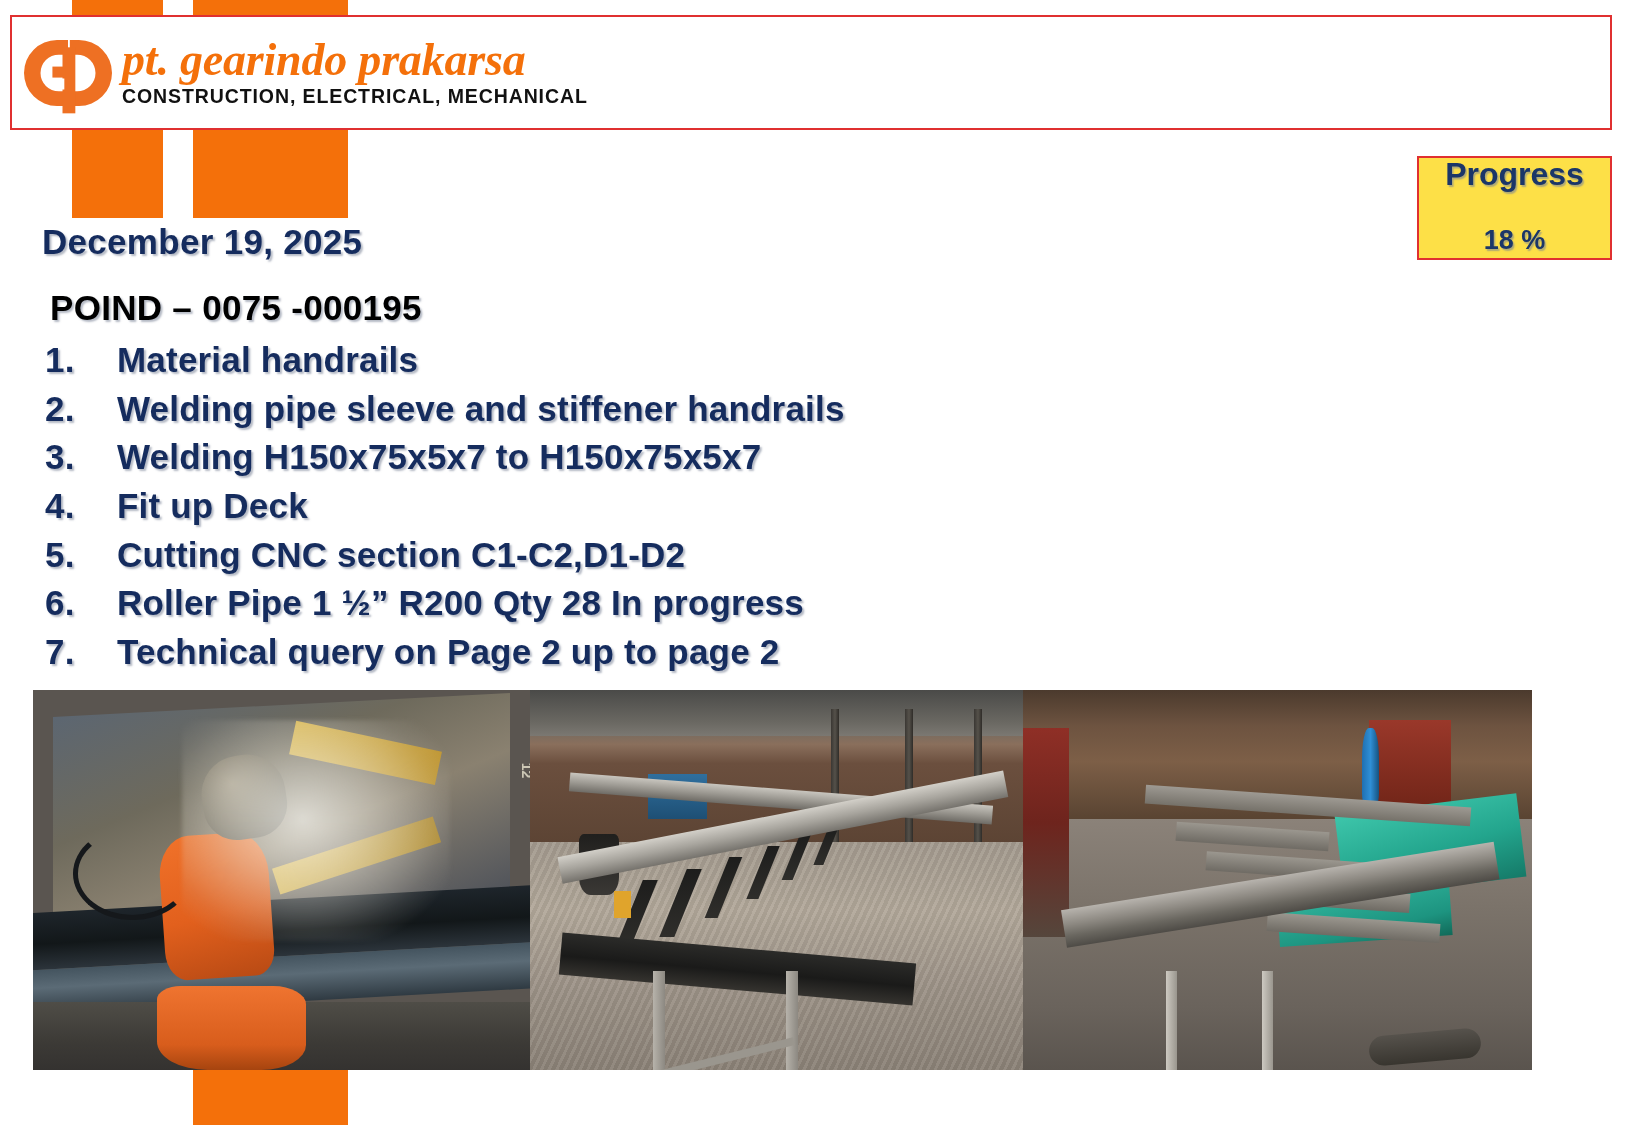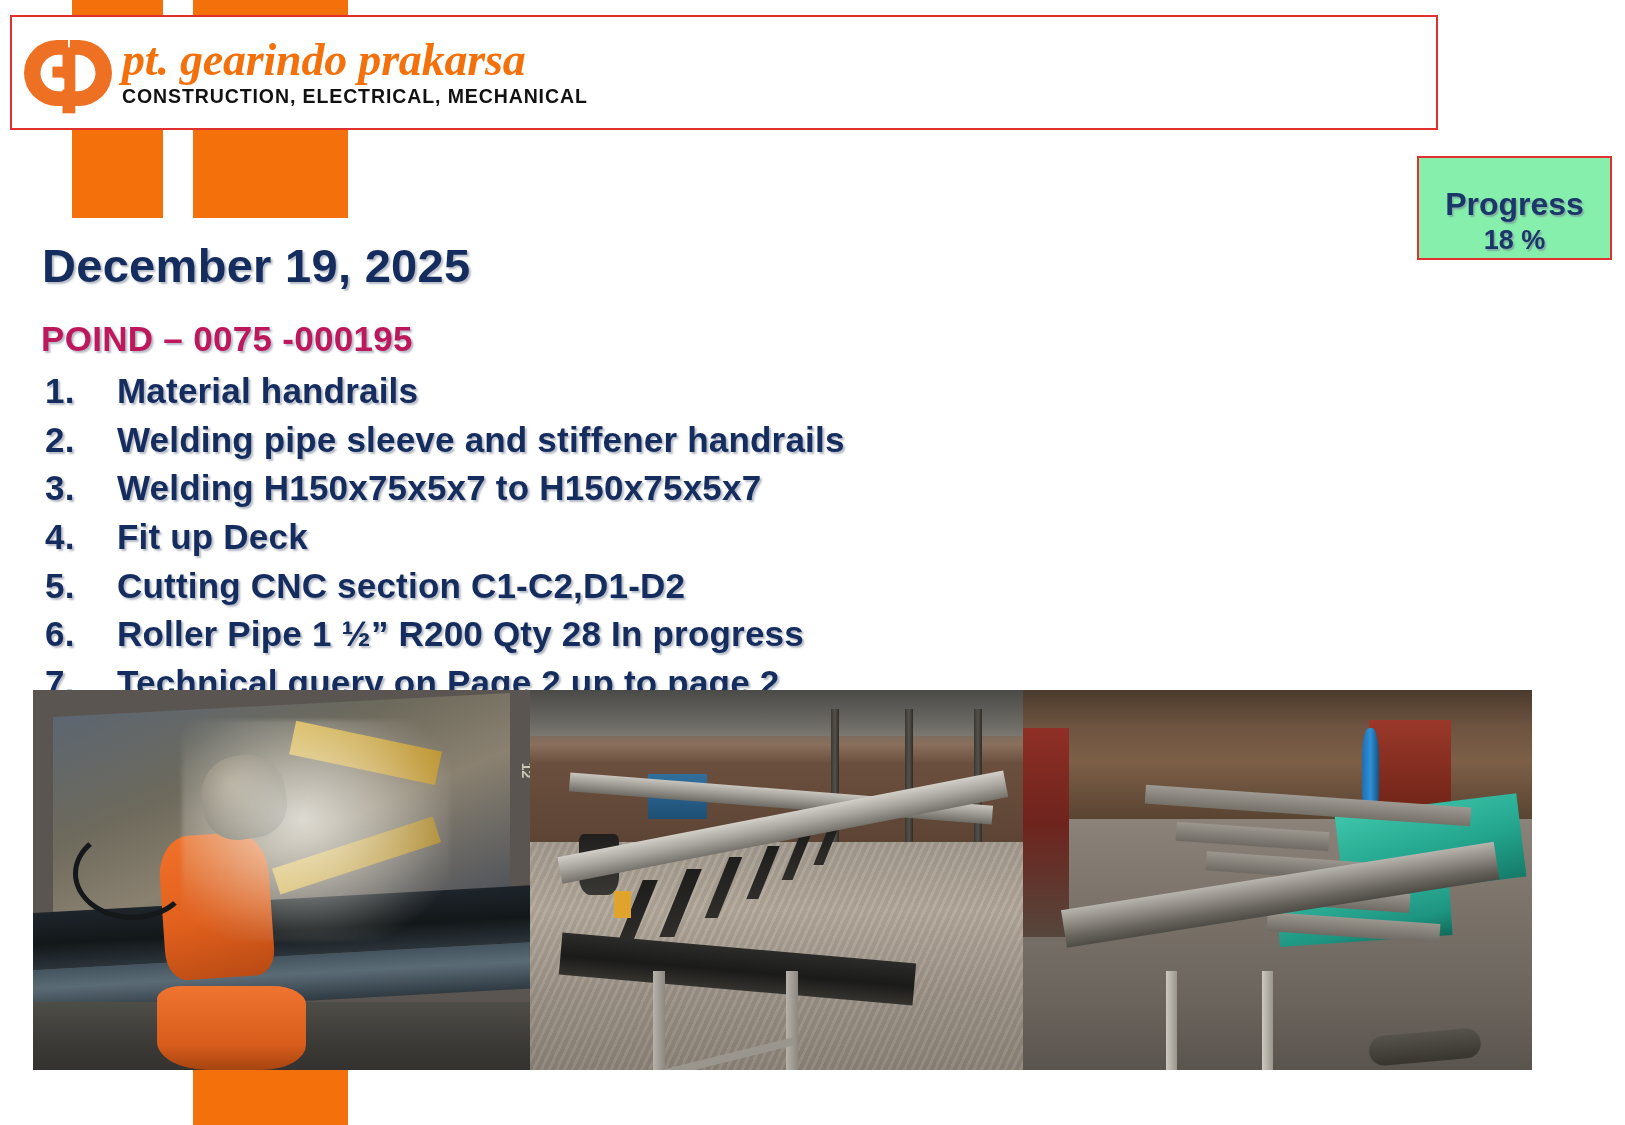--- a/index.html
+++ b/index.html
@@ -22,21 +22,21 @@
   }
   #bar-left  { left: 72px;  top: 0px;   width: 91px;  height: 218px; }
   #bar-right { left: 193px; top: 0px;   width: 155px; height: 218px; }
   #bar-bottom{ left: 193px; top: 1068px;width: 155px; height: 57px;  }
 
   
   #header-box {
     position: absolute;
     left: 10px;
     top: 15px;
-    width: 1428px;
+    width: 1602px;
     height: 115px;
     box-sizing: border-box;
     border: 2px solid #E03030;
     background: #ffffff;
     display: flex;
     align-items: center;
   }
 
   
   #logo-lockup {
@@ -91,25 +91,25 @@
 
   
   #progress-box {
     position: absolute;
     left: 1417px;
     top: 156px;
     width: 195px;
     height: 104px;
     box-sizing: border-box;
     border: 2px solid #E03030;
-    background: #86efac;
+    background: #fde047;
     display: flex;
     flex-direction: column;
     align-items: center;
-    justify-content: flex-end;
+    justify-content: space-between;
   }
   #progress-label {
     color: #1B3668;
     font-weight: bold;
     font-size: 32px;
     line-height: 1.05;
     text-shadow: 1.5px 1.5px 1.5px rgba(120,130,150,0.6);
   }
   #progress-value {
     color: #1B3668;
@@ -122,32 +122,32 @@
   
   #content {
     position: absolute;
     left: 40px;
     top: 222px;
     width: 1340px;
   }
   #report-date {
     color: #152C5E;
     font-weight: bold;
-    font-size: 47px;
-    letter-spacing: 0.3px;
-    text-shadow: 2px 2px 2px rgba(120,130,150,0.55);
-    margin: 16px 0 26px 2px;
-  }
-  #poind-heading {
-    color: #be185d;
-    font-weight: bold;
     font-size: 35px;
     letter-spacing: 0.3px;
     text-shadow: 2px 2px 2px rgba(120,130,150,0.55);
-    margin: 0 0 8px 1px;
+    margin: 0 0 26px 2px;
+  }
+  #poind-heading {
+    color: #000000;
+    font-weight: bold;
+    font-size: 35px;
+    letter-spacing: 0.3px;
+    text-shadow: 2px 2px 2px rgba(120,130,150,0.55);
+    margin: 0 0 8px 10px;
   }
   #task-list {
     list-style: none;
     margin: 0;
     padding: 0;
   }
   #task-list li {
     display: flex;
     align-items: flex-start;
     color: #152C5E;

